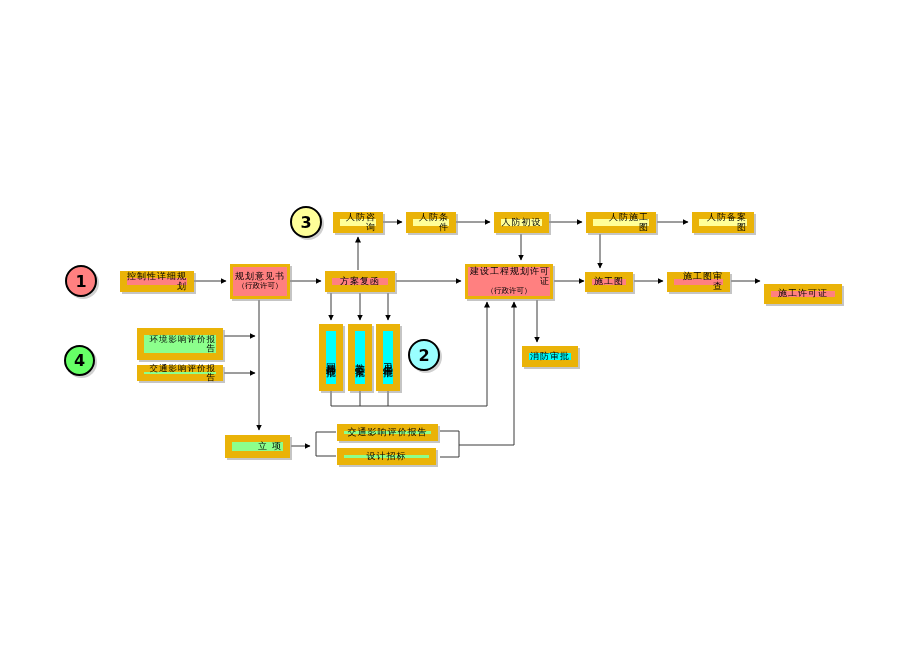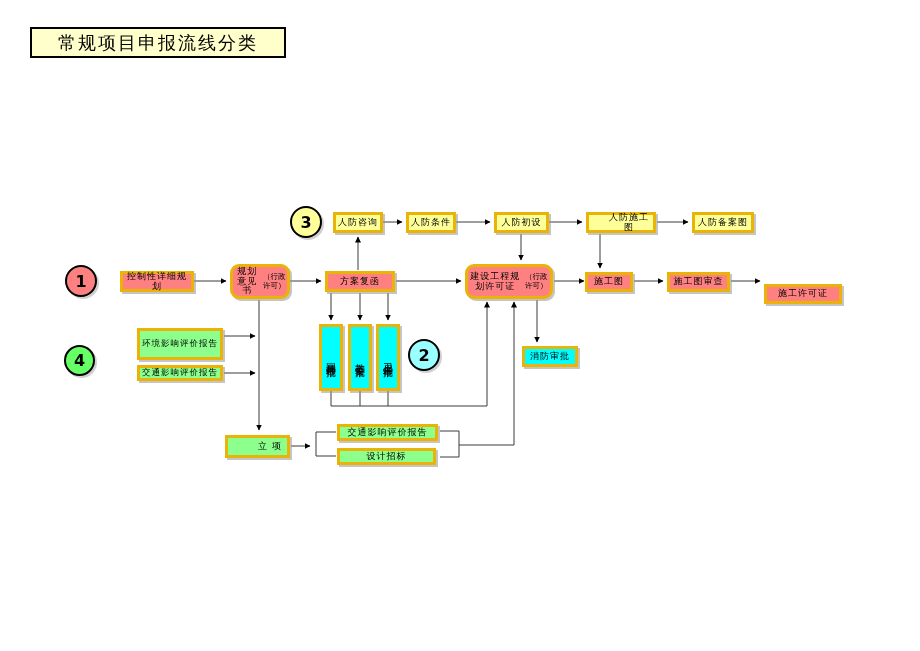--- a/index.html
+++ b/index.html
@@ -10,29 +10,29 @@
   #slide{position:absolute;left:0;top:0;width:920px;height:651px;}
   svg.connectors{position:absolute;left:0;top:0;z-index:1;}
   .title{
     position:absolute;left:30px;top:27px;width:256px;height:31px;
     background:#FFFFCC;border:2px solid #000;box-sizing:border-box;
     display:flex;align-items:center;justify-content:center;
     font-family:"DejaVu Serif",serif;font-size:18px;letter-spacing:2px;z-index:2;
   }
   .box{
     position:absolute;z-index:2;box-sizing:border-box;
-    border:3px solid #eab308;box-shadow:2px 2px 0 rgba(150,150,150,0.55);
+    border:7px solid #eab308;box-shadow:2px 2px 0 rgba(150,150,150,0.55);
     display:flex;align-items:center;justify-content:center;
-    font-size:9px;text-align:center;line-height:1.1;letter-spacing:1px;
+    font-size:9px;text-align:right;line-height:1.1;letter-spacing:1px;
   }
   .pink{background:#FF8080;}
   .yellow{background:#FFFF99;}
   .cyan{background:#00FFFF;}
   .green{background:#8CFF8C;}
-  .thick{border-width:3px;flex-direction:row;border-radius:9px;}
+  .thick{border-width:3px;flex-direction:column;}
   .thick .sub{font-size:7.5px;letter-spacing:0;}
   .vert{
     writing-mode:vertical-rl;text-orientation:upright;
     font-size:10px;letter-spacing:1px;
   }
   .badge{
     position:absolute;z-index:2;box-sizing:border-box;border-radius:50%;
     border:2px solid #000;box-shadow:2px 2px 0 rgba(150,150,150,0.45);
     display:flex;align-items:center;justify-content:center;
     font-size:16px;font-weight:bold;
@@ -84,21 +84,20 @@
       <line x1="224" y1="373" x2="255" y2="373" marker-end="url(#arr)"></line>
 
       <line x1="291" y1="446" x2="310" y2="446" marker-end="url(#arr)"></line>
 
       <path d="M336,432 H316 V456 H336"></path>
 
       <path d="M440,431 H459 V457 H440 M459,445 H514"></path>
     </g>
   </svg>
 
-  <div class="title">常规项目申报流线分类</div>
 
   <div class="badge" style="left:65px;top:265px;width:32px;height:32px;background:#FF8080;">1</div>
   <div class="badge" style="left:408px;top:339px;width:32px;height:32px;background:#99FFFF;">2</div>
   <div class="badge" style="left:290px;top:206px;width:32px;height:32px;background:#FFFF99;">3</div>
   <div class="badge" style="left:64px;top:345px;width:31px;height:31px;background:#66FF66;">4</div>
 
   <div class="box yellow" style="left:333px;top:212px;width:50px;height:21px;">人防咨询</div>
   <div class="box yellow" style="left:406px;top:212px;width:50px;height:21px;">人防条件</div>
   <div class="box yellow" style="left:494px;top:212px;width:55px;height:21px;">人防初设</div>
   <div class="box yellow" style="left:586px;top:212px;width:70px;height:21px;padding-left:16px;">人防施工图</div>

